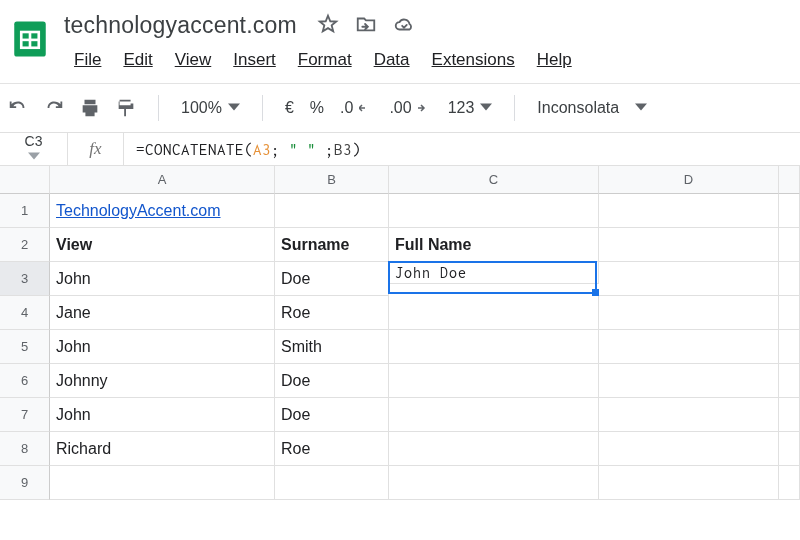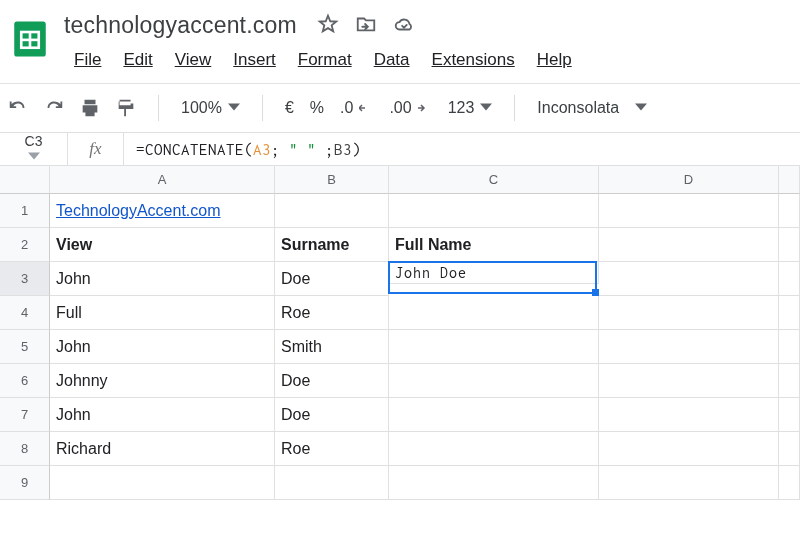--- a/index.html
+++ b/index.html
@@ -316,21 +316,21 @@
           <div class="cell" style="width: 21px; height: 34px;"></div>
         </div>
         <div class="row">
           <div class="cell" style="width: 225px; height: 34px;">John</div>
           <div class="cell" style="width: 114px; height: 34px;">Doe</div>
           <div class="cell mono" style="width: 210px; height: 22px;">John Doe</div>
           <div class="cell" style="width: 180px; height: 34px;"></div>
           <div class="cell" style="width: 21px; height: 34px;"></div>
         </div>
         <div class="row">
-          <div class="cell" style="width: 225px; height: 34px;">Full</div>
+          <div class="cell" style="width: 225px; height: 34px;">Jane</div>
           <div class="cell" style="width: 114px; height: 34px;">Roe</div>
           <div class="cell" style="width: 210px; height: 34px;"></div>
           <div class="cell" style="width: 180px; height: 34px;"></div>
           <div class="cell" style="width: 21px; height: 34px;"></div>
         </div>
         <div class="row">
           <div class="cell" style="width: 225px; height: 34px;">John</div>
           <div class="cell" style="width: 114px; height: 34px;">Smith</div>
           <div class="cell" style="width: 210px; height: 34px;"></div>
           <div class="cell" style="width: 180px; height: 34px;"></div>

